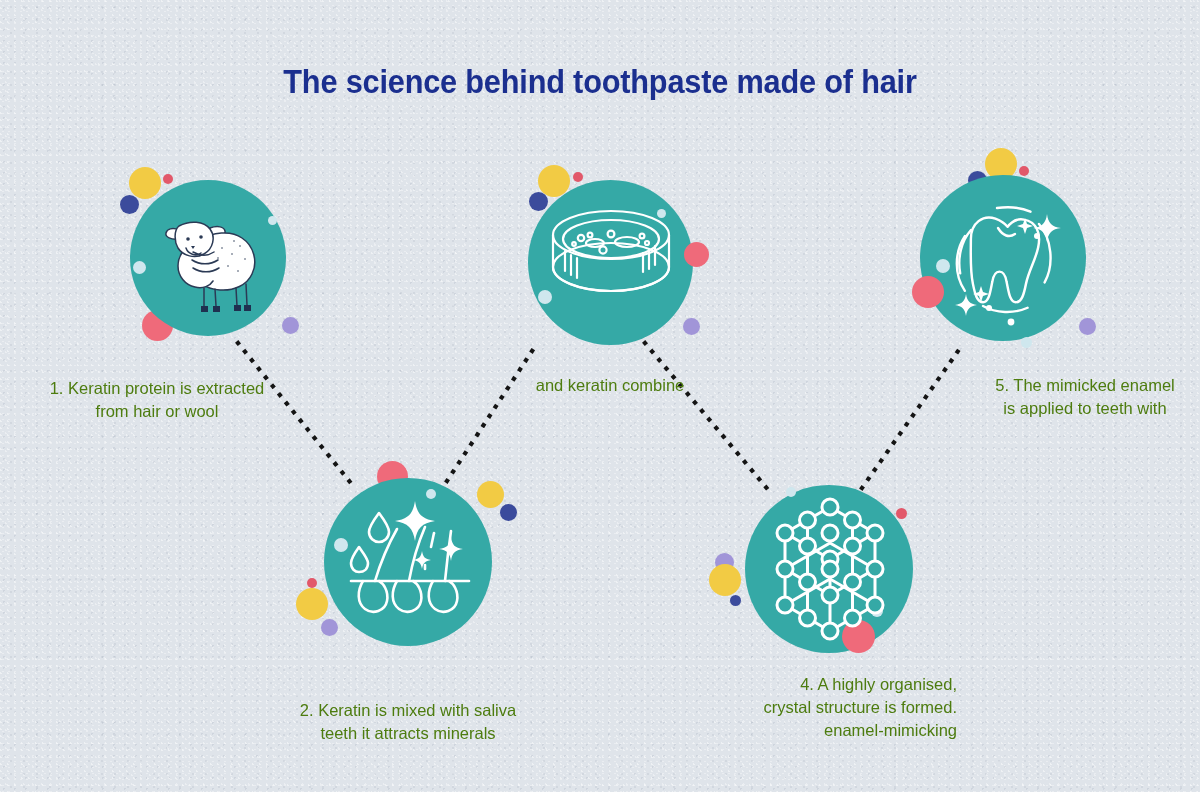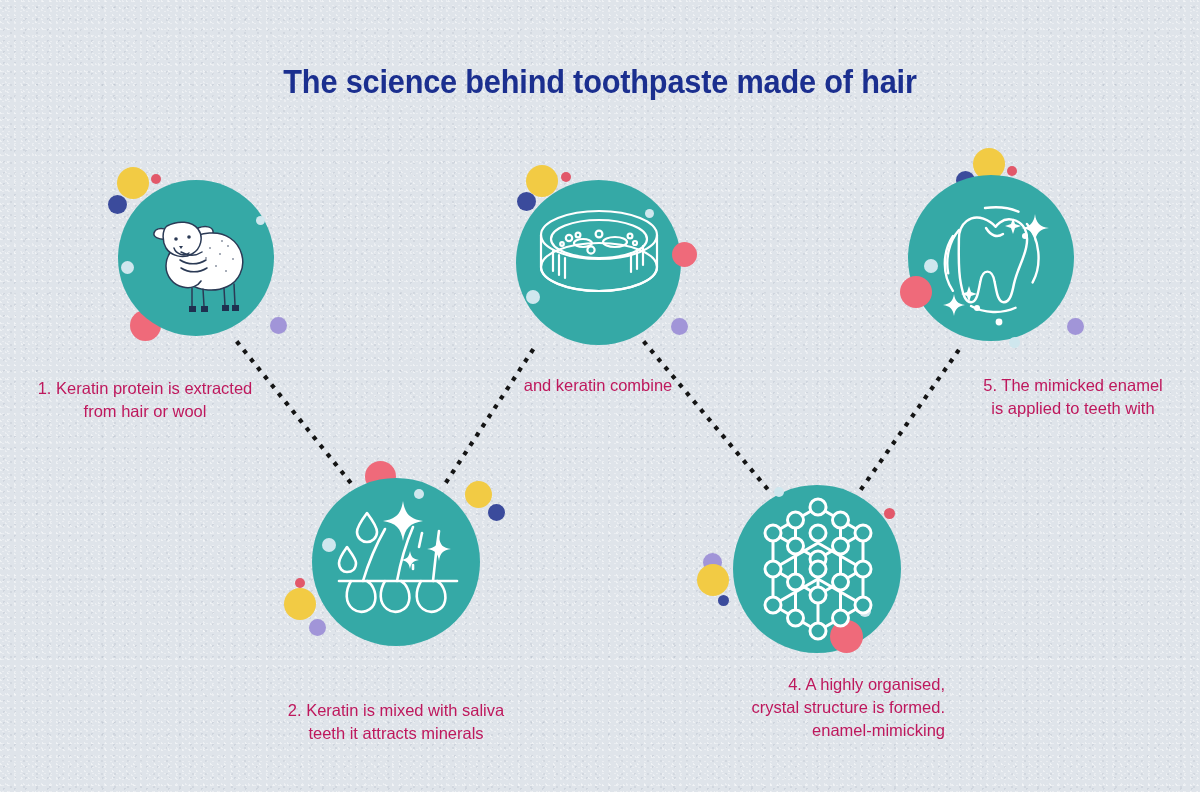--- a/index.html
+++ b/index.html
@@ -14,40 +14,40 @@
     position:absolute;inset:0;
     background-image:
       radial-gradient(circle at 10% 20%, rgba(255,255,255,.55) 0 1px, transparent 1px),
       radial-gradient(circle at 35% 70%, rgba(160,170,185,.30) 0 1px, transparent 1px),
       radial-gradient(circle at 62% 15%, rgba(255,255,255,.45) 0 1px, transparent 1px),
       radial-gradient(circle at 85% 55%, rgba(160,170,185,.25) 0 1px, transparent 1px),
       radial-gradient(circle at 50% 92%, rgba(255,255,255,.40) 0 1px, transparent 1px);
     background-size:7px 7px,11px 11px,9px 9px,13px 13px,6px 6px;
     opacity:.85;pointer-events:none;
   }
-  #stage{position:absolute;inset:0;}
+  #stage{position:absolute;inset:0;padding-left:12px;}
   #wires{position:absolute;left:0;top:0;width:1200px;height:792px;}
 
   .title{
     position:absolute;left:0;top:63px;width:1200px;text-align:center;
     font-size:33px;font-weight:bold;color:#1b2f8f;
     font-family:"Liberation Sans Narrow","Liberation Sans","DejaVu Sans Condensed",sans-serif;
     transform:scaleX(.93);transform-origin:50% 50%;
     letter-spacing:-.2px;white-space:nowrap;
   }
 
   .node{position:absolute;}
   .disc{
     position:absolute;border-radius:50%;background:#35a9a6;
   }
   .dot{position:absolute;border-radius:50%;}
 
   .caption{
     position:absolute;text-align:center;
-    font-size:16.5px;line-height:23px;color:#be185d;
+    font-size:16.5px;line-height:23px;color:#4d7c0f;
     font-family:"Liberation Sans","DejaVu Sans",sans-serif;
   }
   .icon{position:absolute;}
 </style>
 </head>
 <body>
 
 <div id="noise"></div>
 
 <div id="stage">

